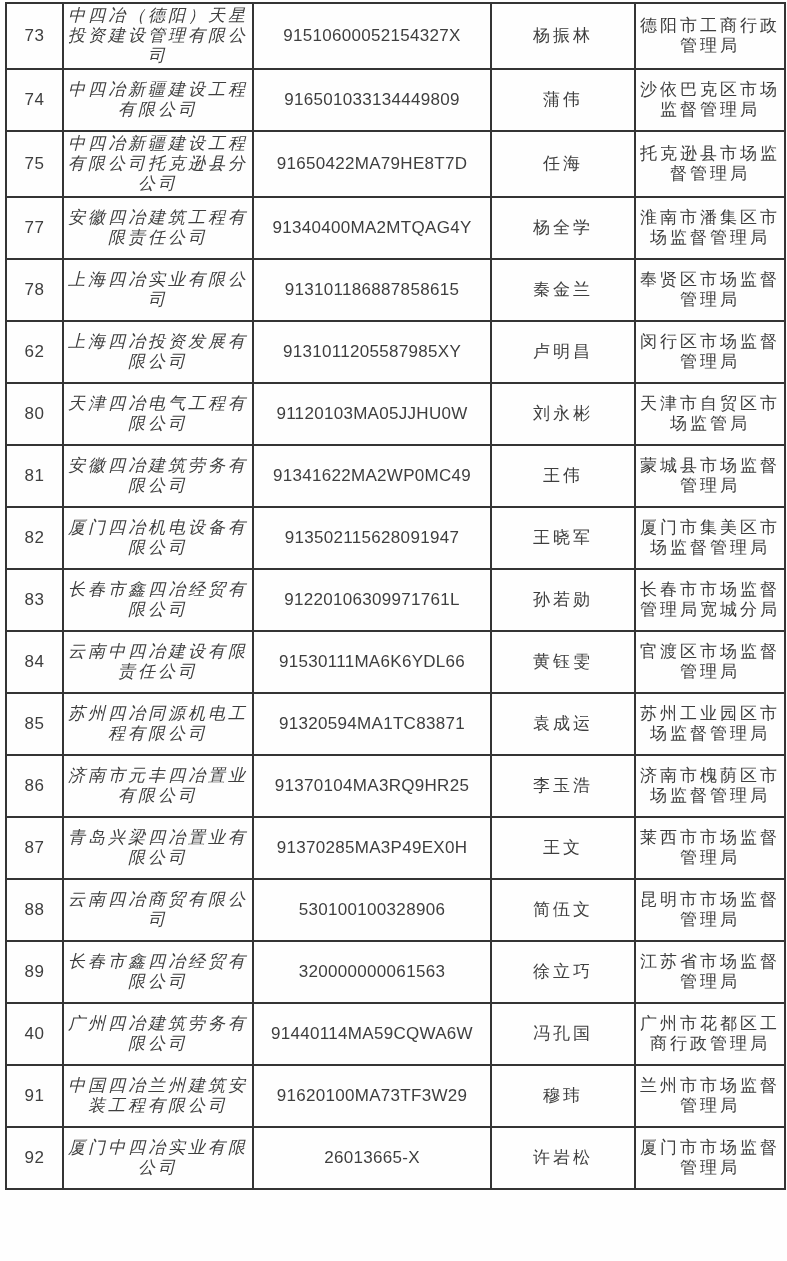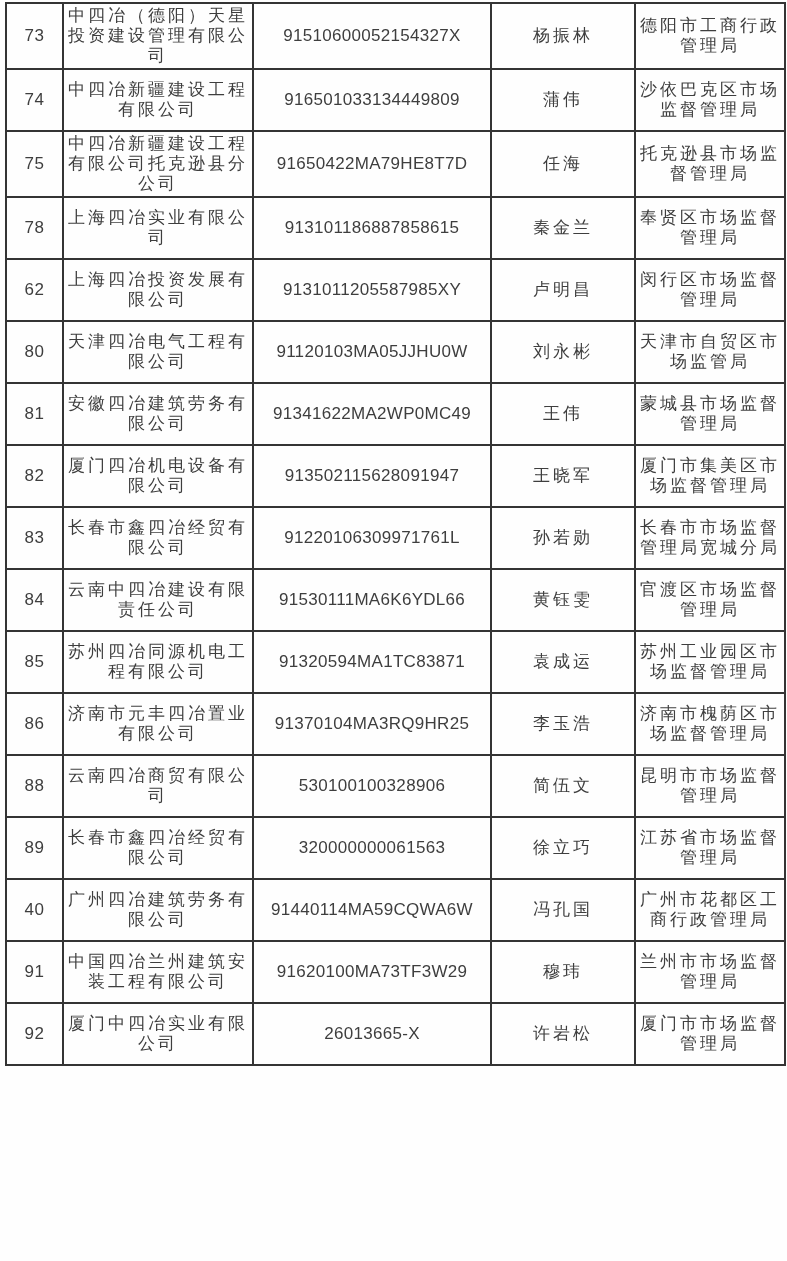--- a/index.html
+++ b/index.html
@@ -35,20 +35,21 @@
     overflow: hidden;
   }
   .cell-no {
     letter-spacing: 0.5px;
     color: var(--text-color, #3e3e3e);
     margin-left: 12px;
   }
   .cell-company {
     letter-spacing: 3px;
     padding: 3px 20px;
+    font-style: italic;
   }
   .cell-code {
     letter-spacing: 0.3px;
     margin-left: 15px;
   }
   .cell-person {
     letter-spacing: 3px;
     border-radius: 10px;
   }
   .cell-authority {
@@ -84,20 +85,27 @@
           <td class="cell-authority">沙依巴克区市场监督管理局</td>
         </tr>
         <tr>
           <td class="cell-no">75</td>
           <td class="cell-company">中四冶新疆建设工程有限公司托克逊县分公司</td>
           <td class="cell-code">91650422MA79HE8T7D</td>
           <td class="cell-person">任海</td>
           <td class="cell-authority">托克逊县市场监督管理局</td>
         </tr>
         <tr>
+          <td class="cell-no">77</td>
+          <td class="cell-company">安徽四冶建筑工程有限责任公司</td>
+          <td class="cell-code">91340400MA2MTQAG4Y</td>
+          <td class="cell-person">杨全学</td>
+          <td class="cell-authority">淮南市潘集区市场监督管理局</td>
+        </tr>
+        <tr>
           <td class="cell-no">78</td>
           <td class="cell-company">上海四冶实业有限公司</td>
           <td class="cell-code">913101186887858615</td>
           <td class="cell-person">秦金兰</td>
           <td class="cell-authority">奉贤区市场监督管理局</td>
         </tr>
         <tr>
           <td class="cell-no">62</td>
           <td class="cell-company">上海四冶投资发展有限公司</td>
           <td class="cell-code">9131011205587985XY</td>
@@ -147,20 +155,27 @@
           <td class="cell-authority">苏州工业园区市场监督管理局</td>
         </tr>
         <tr>
           <td class="cell-no">86</td>
           <td class="cell-company">济南市元丰四冶置业有限公司</td>
           <td class="cell-code">91370104MA3RQ9HR25</td>
           <td class="cell-person">李玉浩</td>
           <td class="cell-authority">济南市槐荫区市场监督管理局</td>
         </tr>
         <tr>
+          <td class="cell-no">87</td>
+          <td class="cell-company">青岛兴梁四冶置业有限公司</td>
+          <td class="cell-code">91370285MA3P49EX0H</td>
+          <td class="cell-person">王文</td>
+          <td class="cell-authority">莱西市市场监督管理局</td>
+        </tr>
+        <tr>
           <td class="cell-no">88</td>
           <td class="cell-company">云南四冶商贸有限公司</td>
           <td class="cell-code">530100100328906</td>
           <td class="cell-person">简伍文</td>
           <td class="cell-authority">昆明市市场监督管理局</td>
         </tr>
         <tr>
           <td class="cell-no">89</td>
           <td class="cell-company">长春市鑫四冶经贸有限公司</td>
           <td class="cell-code">320000000061563</td>

